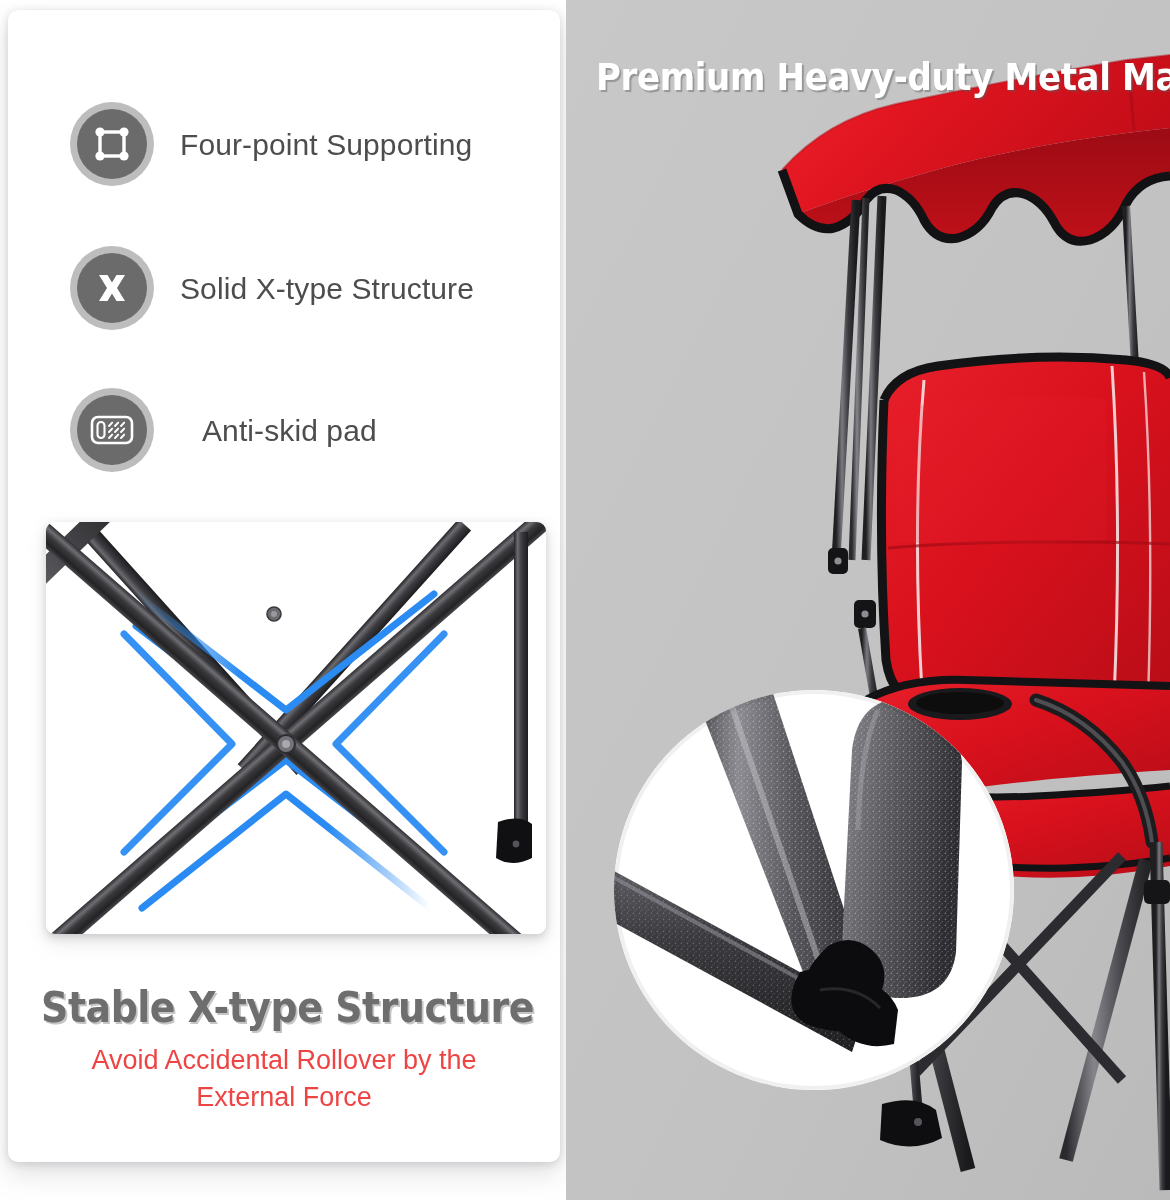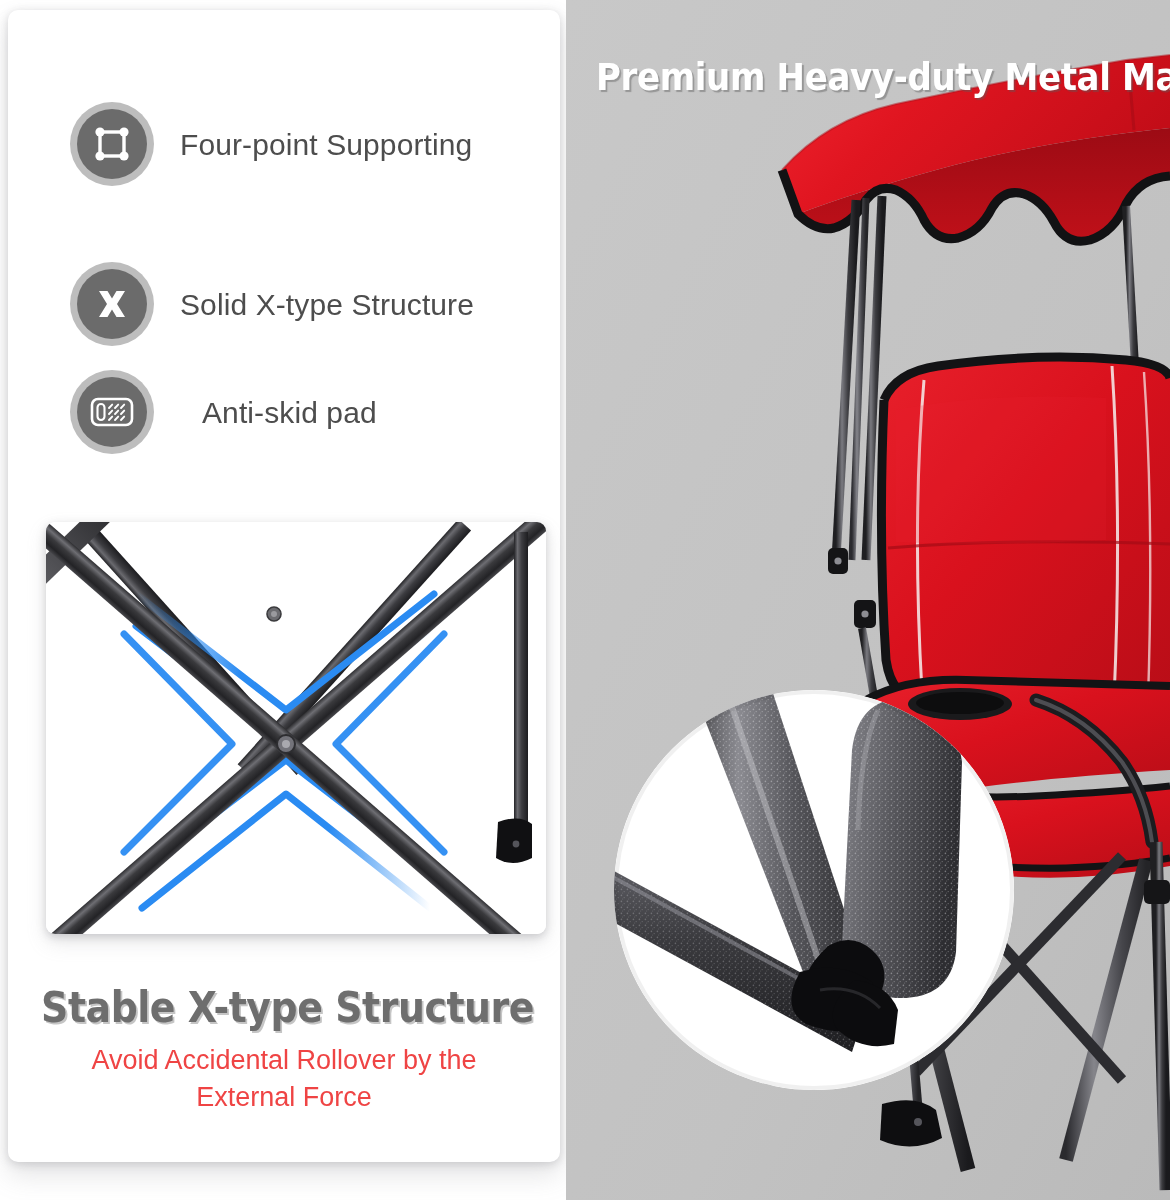--- a/index.html
+++ b/index.html
@@ -24,22 +24,22 @@
     border-radius: 10px;
     box-shadow: 0 2px 10px rgba(120,120,125,0.30),
                 0 14px 26px rgba(140,140,145,0.22);
   }
 
   .feature-row {
     position: absolute; left: 62px;
     display: flex; align-items: center; gap: 26px;
   }
   .feature-row.r0 { top: 92px; }
-  .feature-row.r1 { top: 252px; text-align: center; }
-  .feature-row.r2 { top: 360px; gap: 48px; }
+  .feature-row.r1 { top: 236px; text-align: center; }
+  .feature-row.r2 { top: 378px; gap: 48px; }
 
   .icon-badge {
     position: relative; width: 84px; height: 84px; flex: 0 0 84px;
     border-radius: 50%;
     background: #bdbdbd;
     display: flex; align-items: center; justify-content: center;
   }
   .icon-badge::before {
     content: ""; position: absolute; left: 7px; top: 7px;
     width: 70px; height: 70px; border-radius: 50%;

